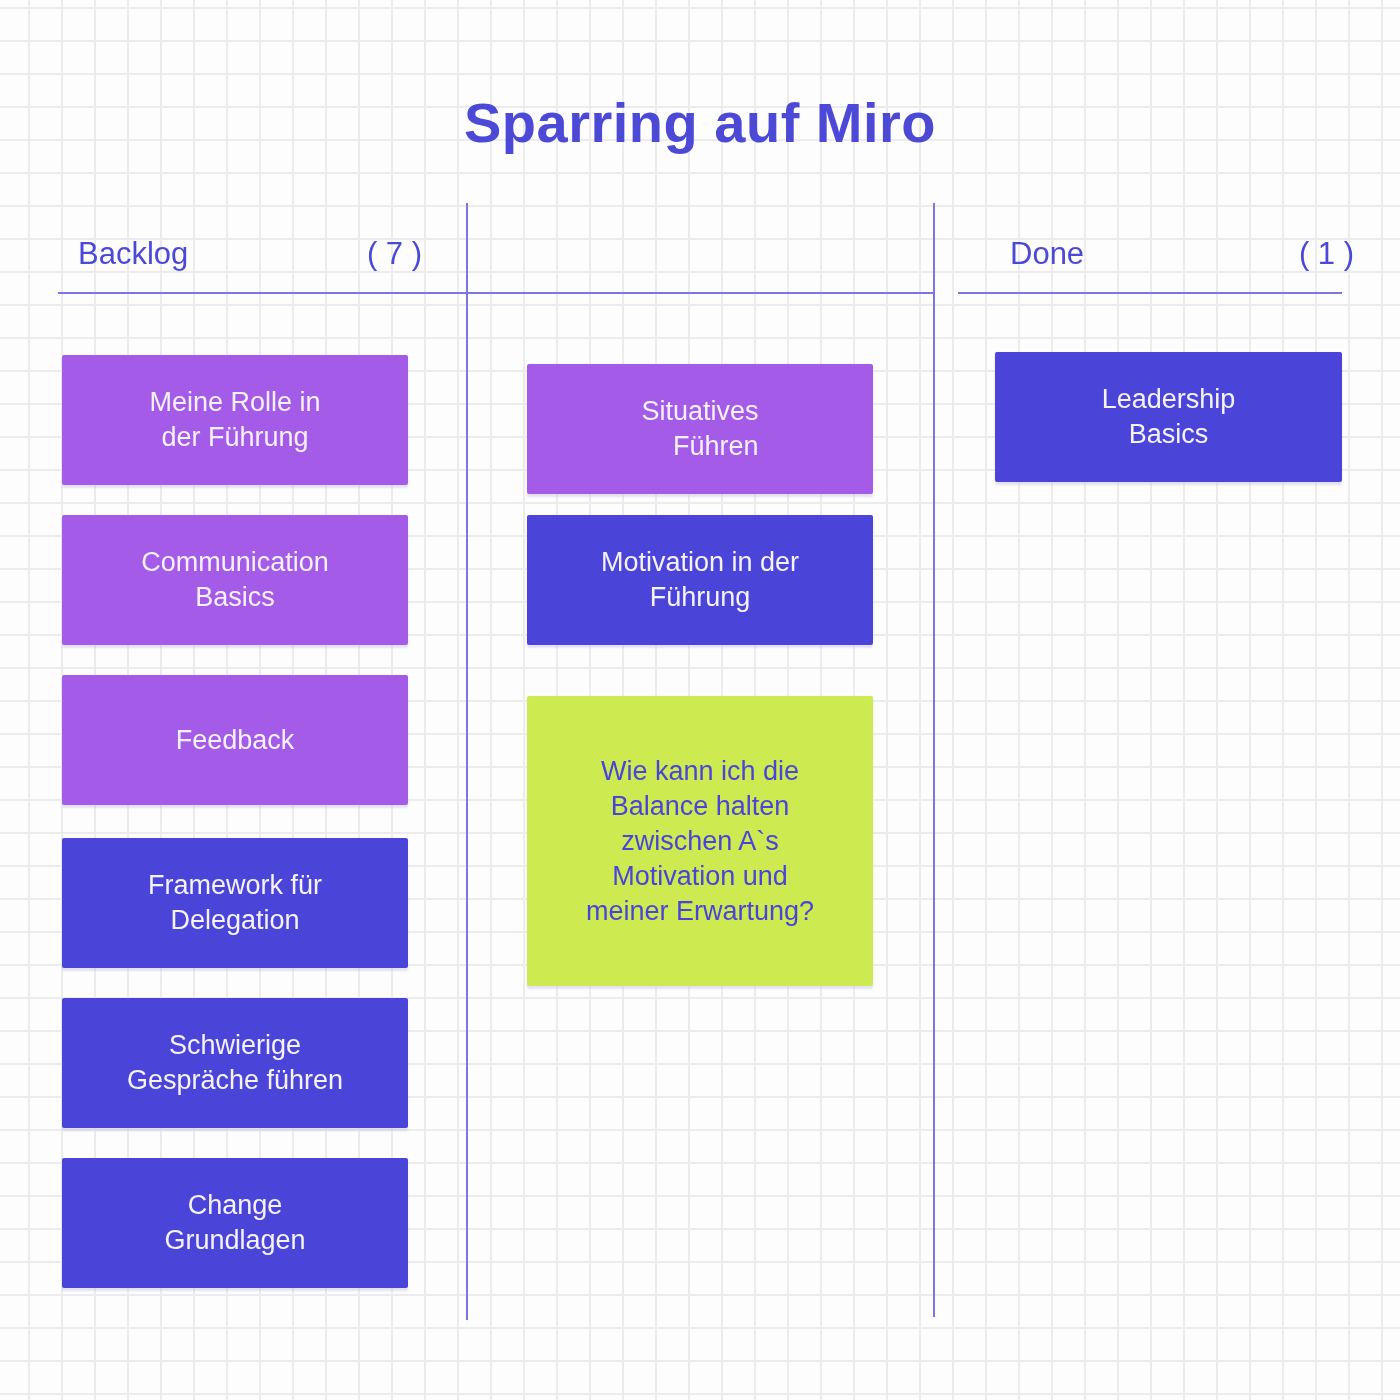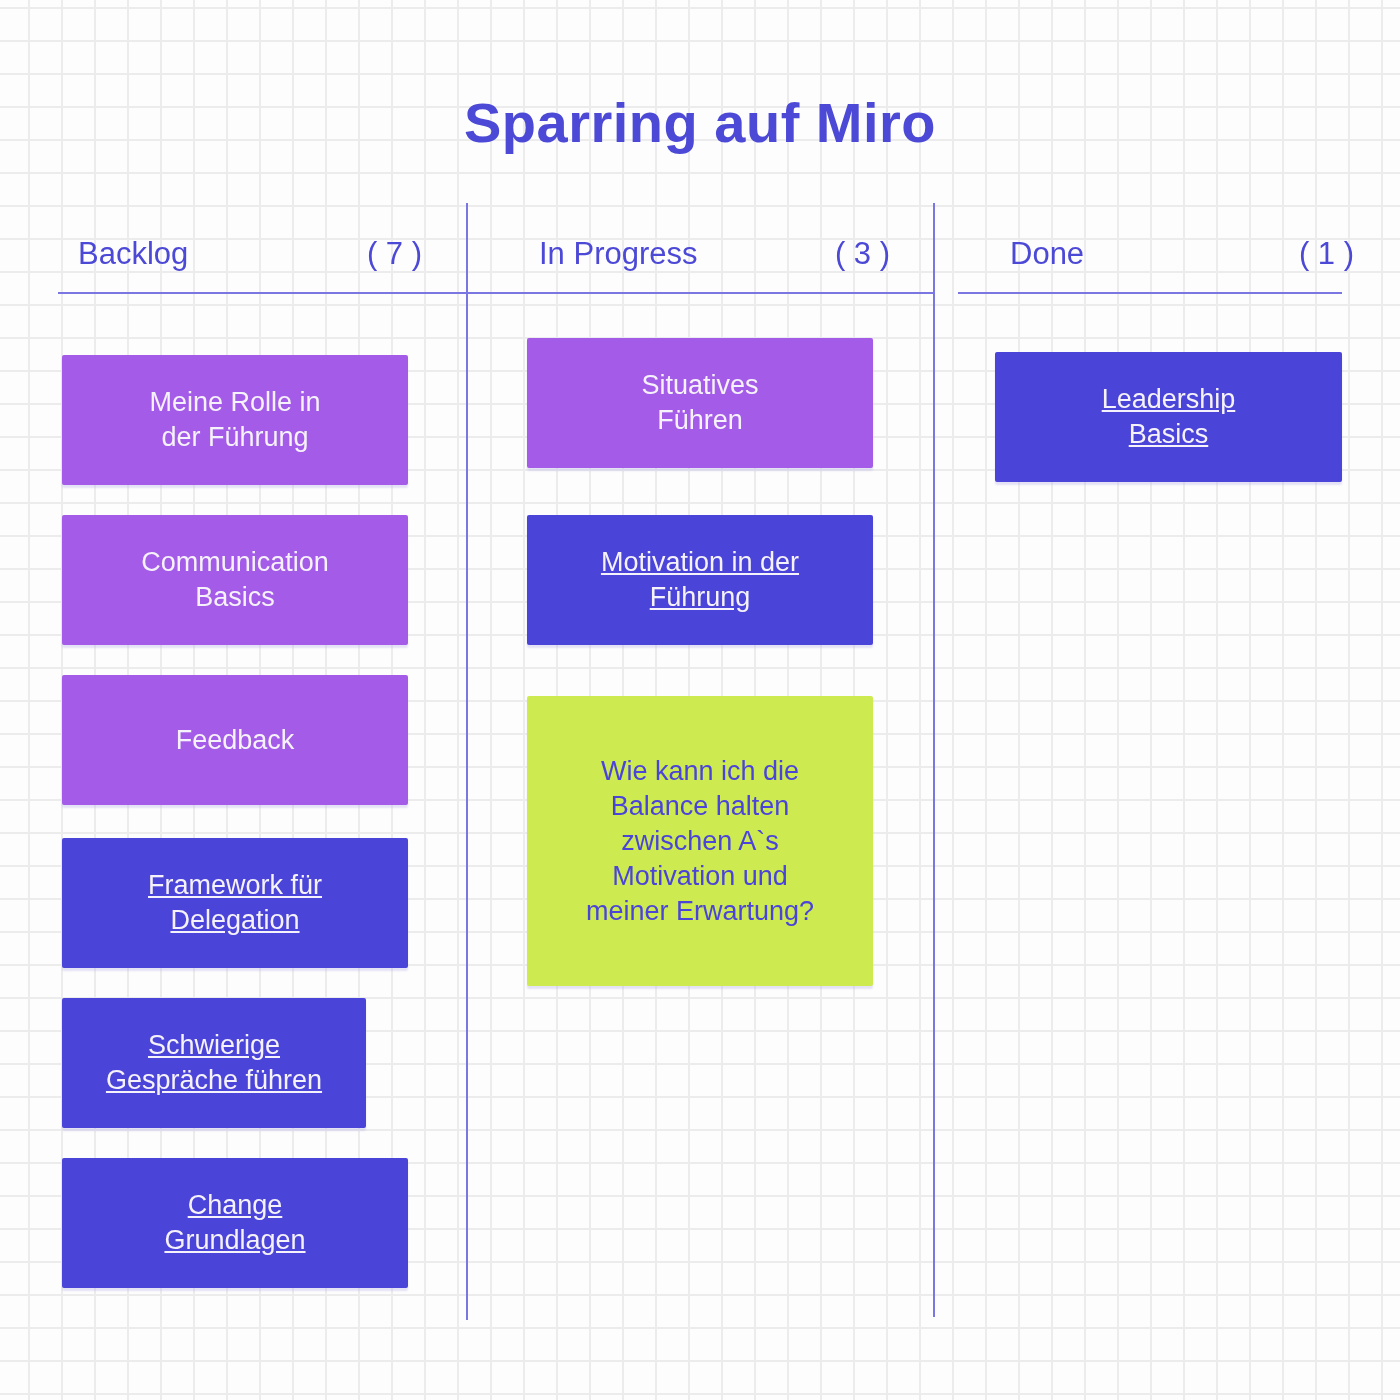--- a/index.html
+++ b/index.html
@@ -71,37 +71,33 @@
     text-align: center;
     padding: 18px 24px;
     font-size: 27px;
     line-height: 35px;
     border-radius: 2px;
     white-space: pre-line;
     box-shadow: 0 3px 2px rgba(180, 175, 230, 0.35);
     cursor: pointer;
   }
   .card-purple { background: var(--card-purple); color: var(--card-text-light); }
-  .card-blue   { background: var(--card-blue);   color: var(--card-text-light); text-decoration: underline; }
+  .card-blue   { background: var(--card-blue);   color: var(--card-text-light); }
   .card-green  { background: var(--card-green);  color: var(--card-text-blue); }
 </style>
 </head>
 <body>
 
 <div class="board">
 
   <div class="board-title">Sparring auf Miro</div>
 
   <div class="col-header" style="left:66px; width:344px;">
     <span>Backlog</span>
     <span>( 7 )</span>
-  </div>
-  <div class="col-header" style="left:527px; width:351px;">
-    <span>In Progress</span>
-    <span>( 3 )</span>
   </div>
   <div class="col-header" style="left:998px; width:344px;gap:40px;">
     <span>Done</span>
     <span>( 1 )</span>
   </div>
 
   <div class="col-underline" style="left:58px;  width:409px;"></div>
   <div class="col-underline" style="left:467px; width:468px;"></div>
   <div class="col-underline" style="left:958px; width:384px;"></div>
 
@@ -109,27 +105,27 @@
   <div class="col-divider" style="left:933px; height:1114px;"></div>
 
   <div>
       <div class="card card-purple" style="left: 62px; top: 355px; width: 346px; min-height: 130px;">Meine Rolle in
 der Führung</div>
       <div class="card card-purple" style="left: 62px; top: 515px; width: 346px; min-height: 130px;">Communication
 Basics</div>
       <div class="card card-purple" style="left: 62px; top: 675px; width: 346px; min-height: 130px;">Feedback</div>
       <div class="card card-blue" style="left: 62px; top: 838px; width: 346px; min-height: 130px;">Framework für
 Delegation</div>
-      <div class="card card-blue" style="left: 62px; top: 998px; width: 304px; min-height: 130px;">Schwierige
+      <div class="card card-blue" style="left: 62px; top: 998px; width: 346px; min-height: 130px;">Schwierige
 Gespräche führen</div>
       <div class="card card-blue" style="left: 62px; top: 1158px; width: 346px; min-height: 130px;">Change
 Grundlagen</div>
     </div>
   <div>
-      <div class="card card-purple" style="left: 527px; top: 338px; width: 346px; min-height: 130px;">Situatives
+      <div class="card card-purple" style="left: 527px; top: 364px; width: 346px; min-height: 130px; text-align: right;">Situatives
 Führen</div>
       <div class="card card-blue" style="left: 527px; top: 515px; width: 346px; min-height: 130px;">Motivation in der
 Führung</div>
       <div class="card card-green" style="left: 527px; top: 696px; width: 346px; min-height: 290px;">Wie kann ich die
 Balance halten
 zwischen A`s
 Motivation und
 meiner Erwartung?</div>
     </div>
   <div>

